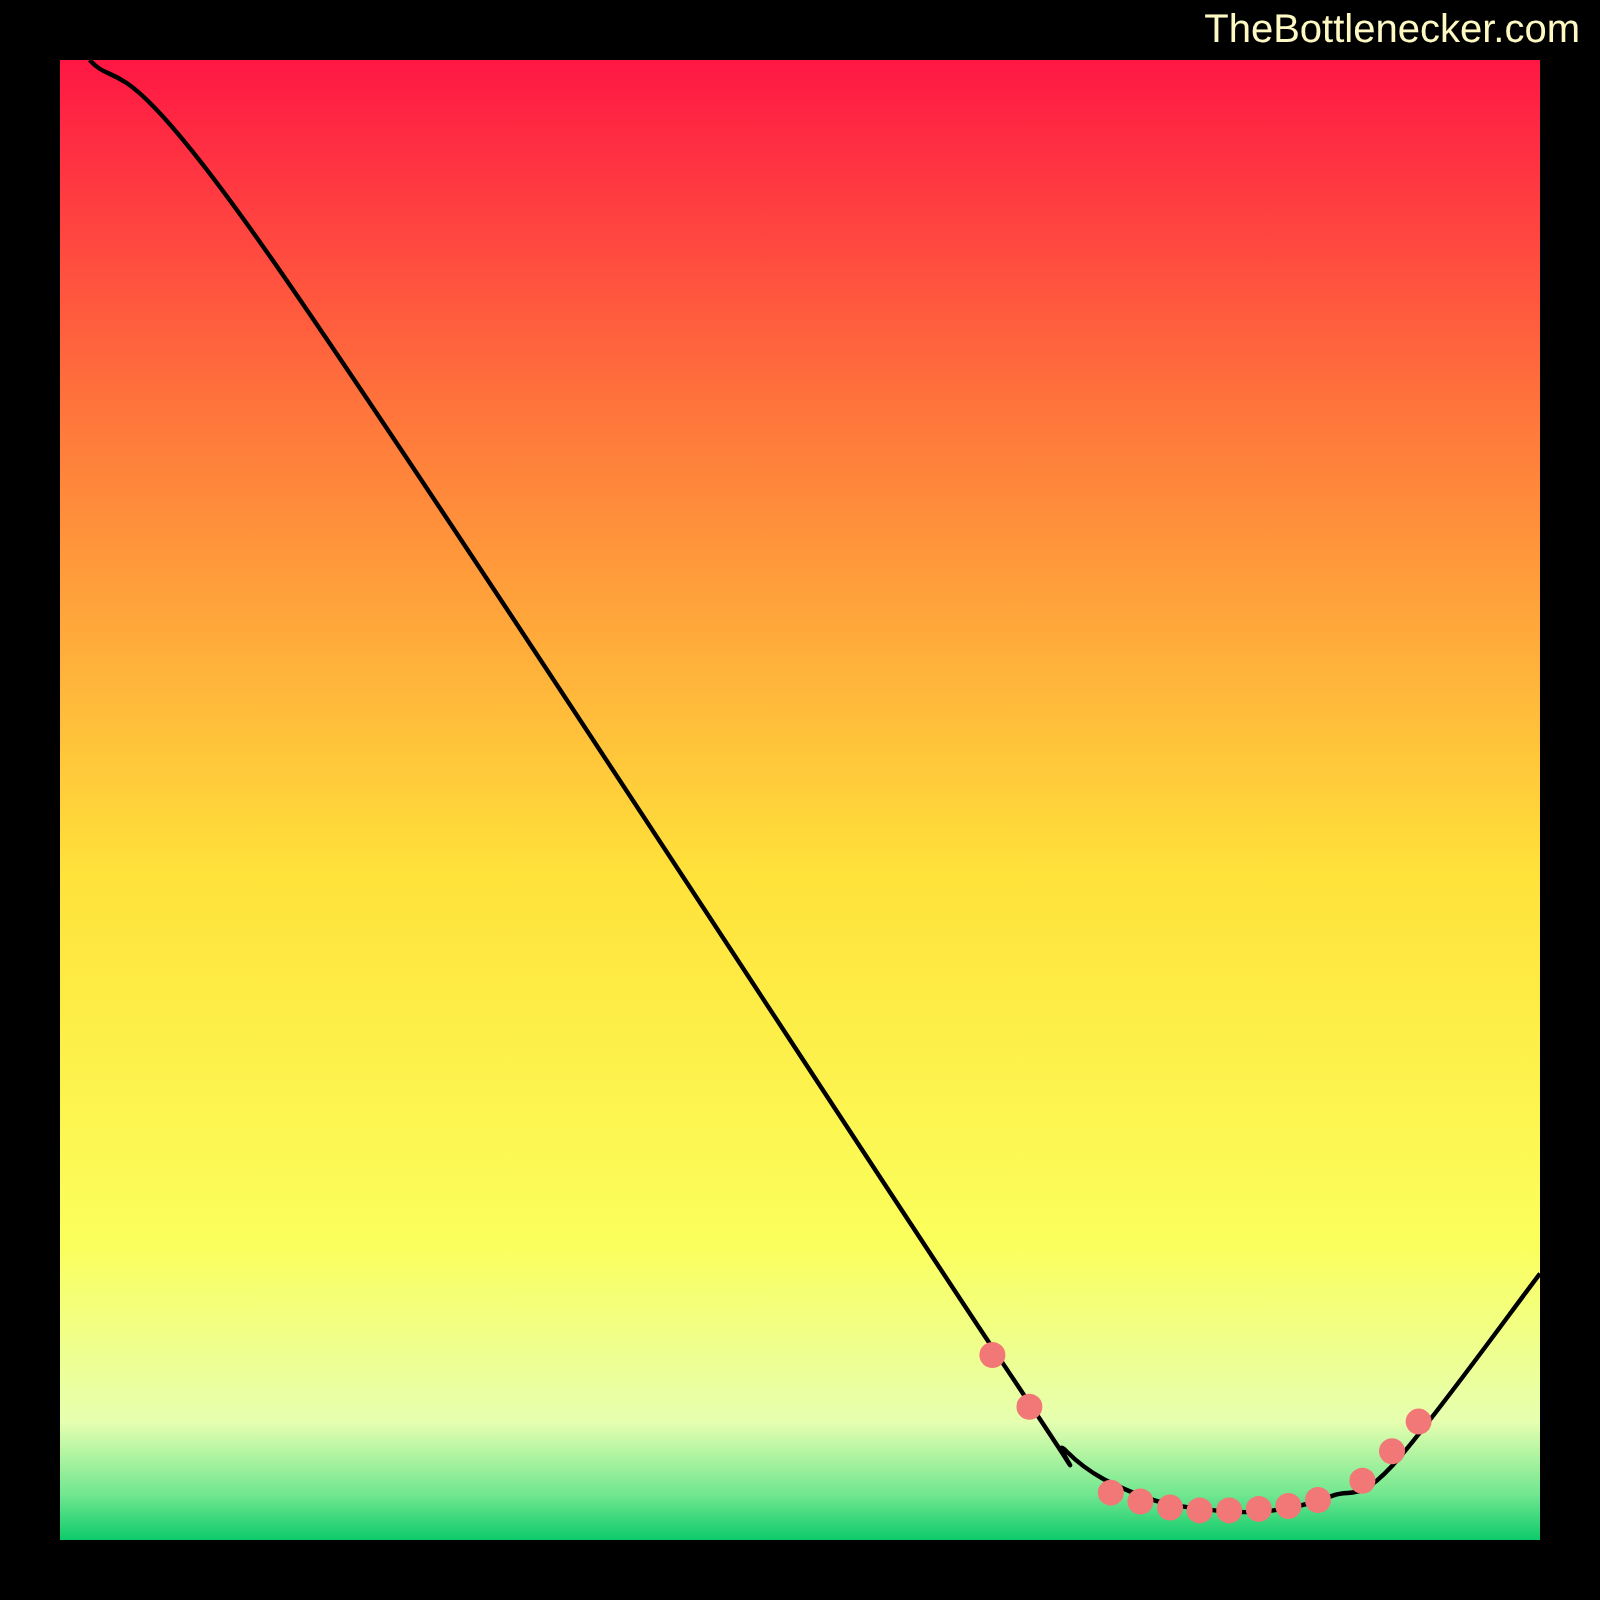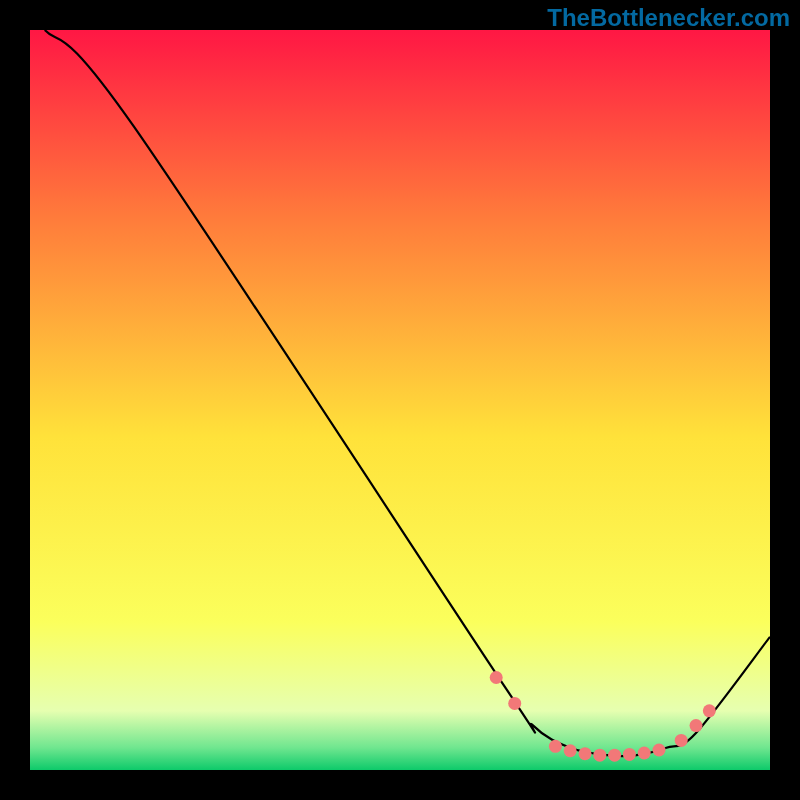--- a/index.html
+++ b/index.html
@@ -1,17 +1,17 @@
 <!DOCTYPE html>
 <html><head>
 <meta charset="utf-8">
 <style>
 html,body{margin:0;padding:0;width:800px;height:800px;background:#000;overflow:hidden;font-family:Arial,Helvetica,sans-serif}
 .wrap{width:800px;height:800px;position:relative;background:#000}
-.attr{position:absolute;top:4px;right:10px;color:#0369a1;font-size:24px;font-weight:700;letter-spacing:0}
+.attr{position:absolute;top:4px;right:10px;color:#fef9c3;font-size:20px;font-weight:400;letter-spacing:0}
 .plot{position:absolute;left:30px;top:30px;width:740px;height:740px;background:#000}
 svg{display:block}
 </style>
 </head>
 <body>
 
 <div class="wrap">
   <div class="attr">TheBottlenecker.com</div>
   <div class="plot">
     <svg id="svg" width="740" height="740" viewBox="0 0 740 740">

